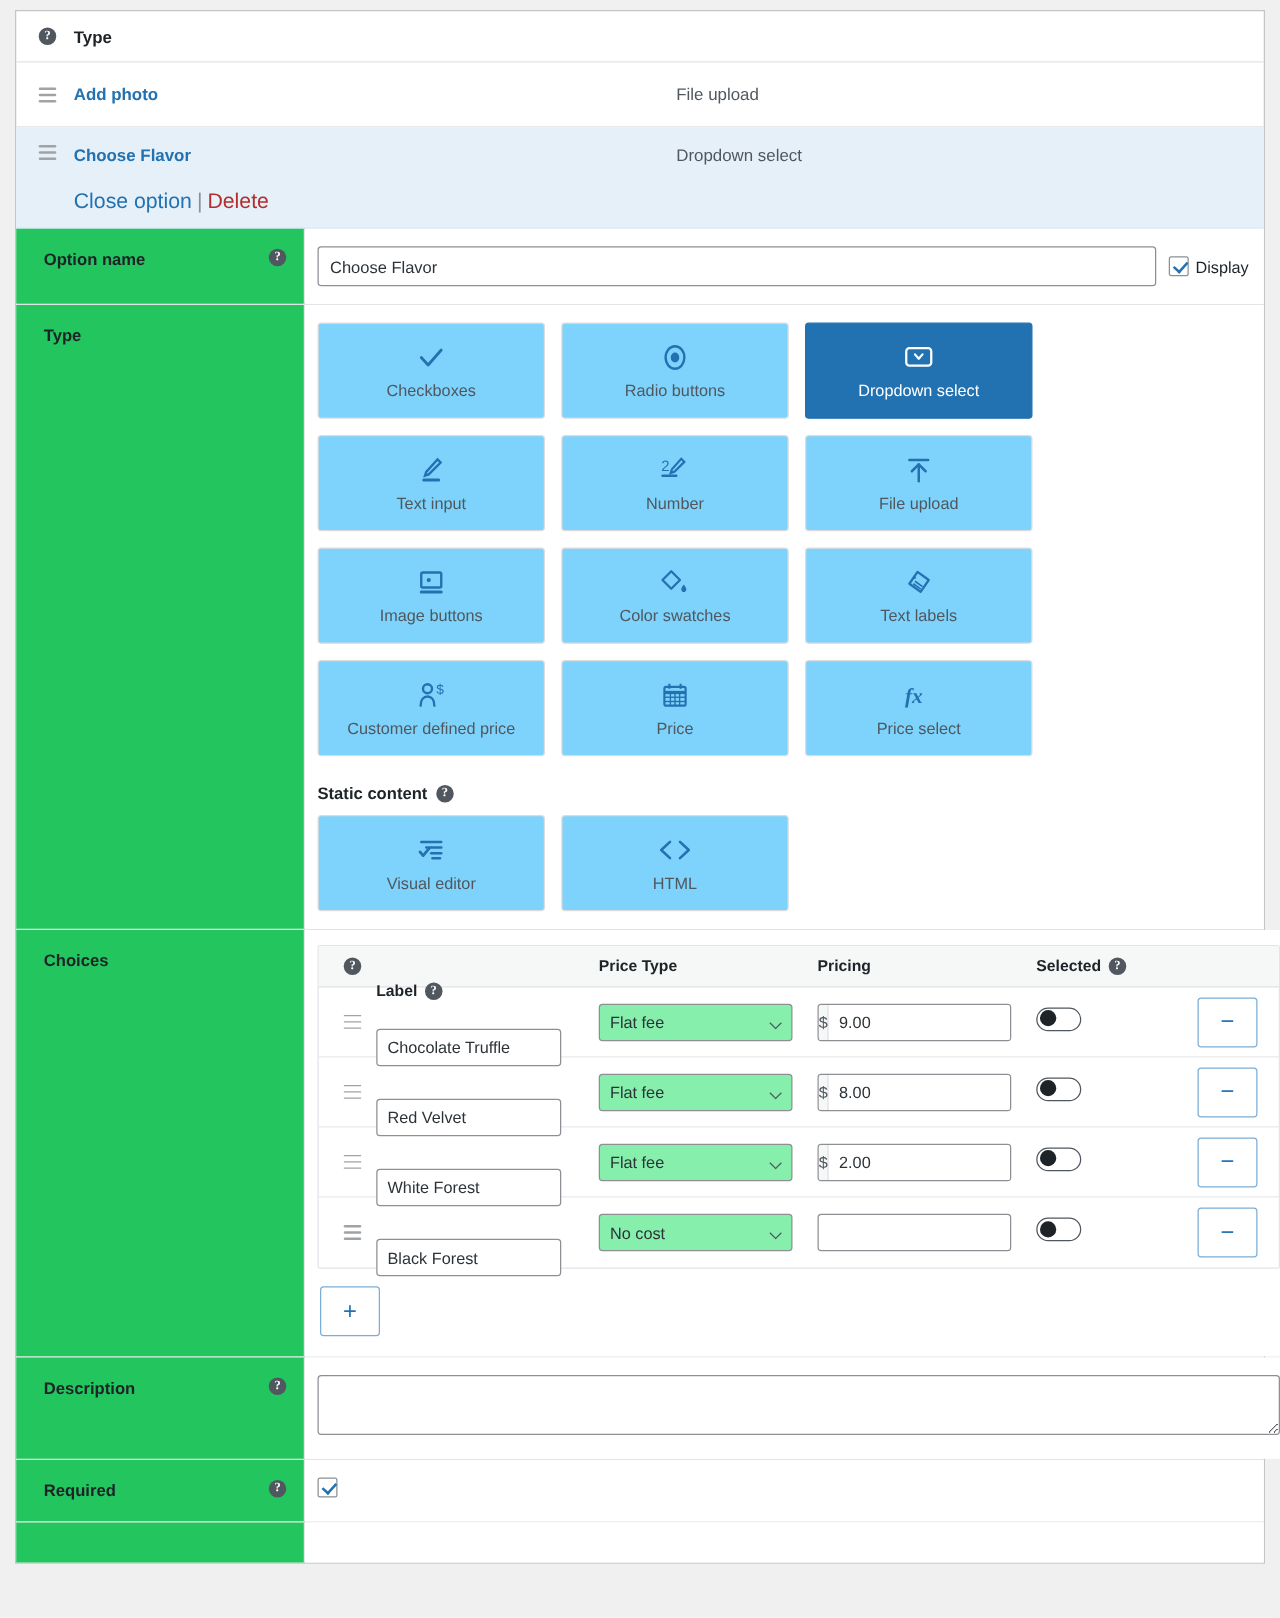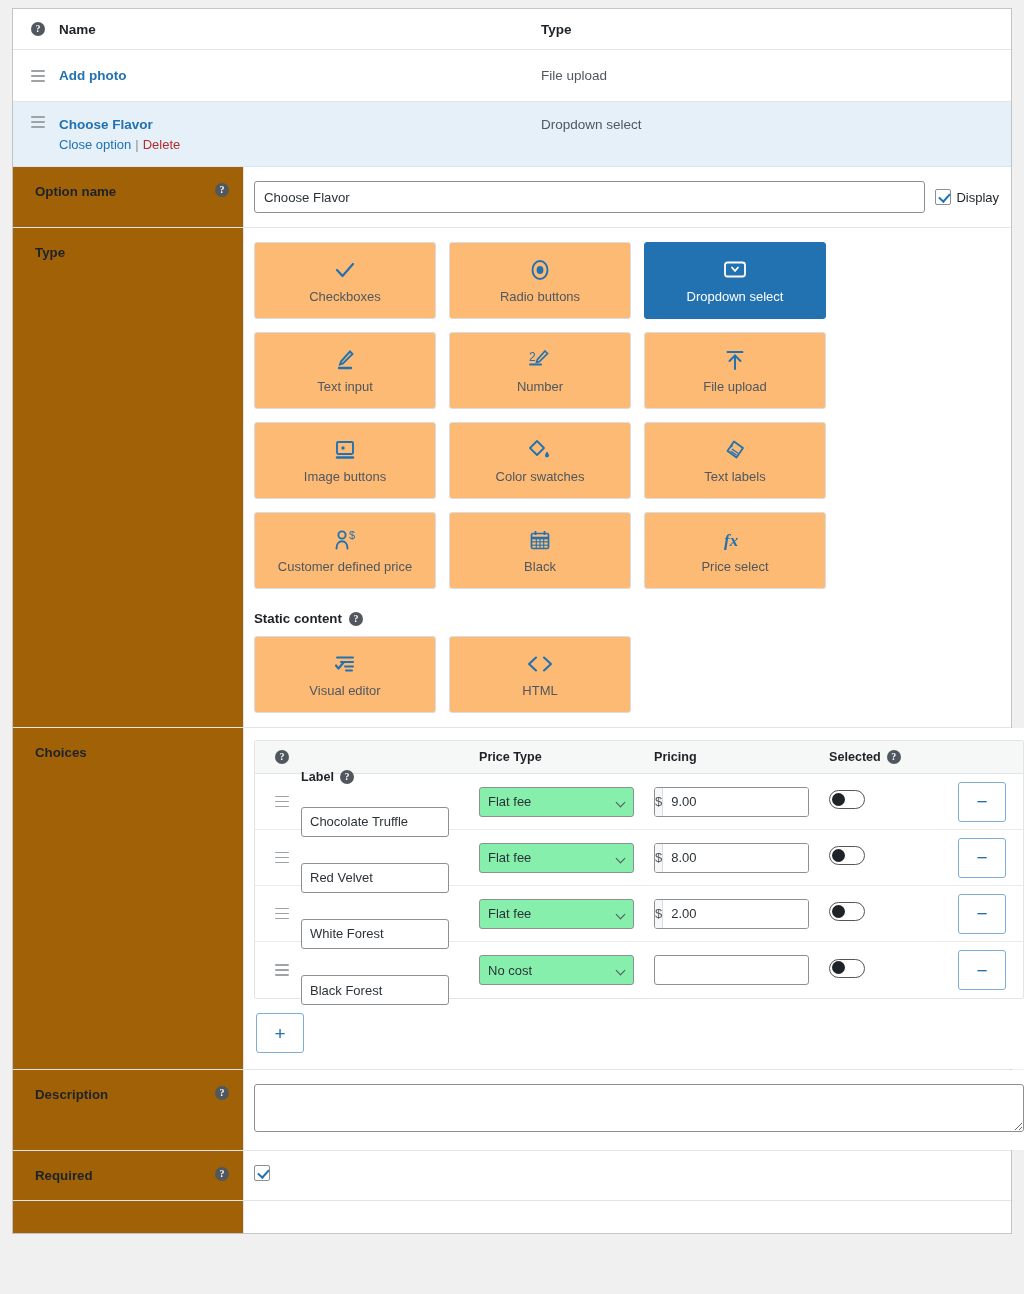--- a/index.html
+++ b/index.html
@@ -41,21 +41,21 @@
   .list-row.r1 { height: 52px; align-items: center; }
   .list-row.selected { background: #e5f0f9; border-bottom: 1px solid #d6e5f2; }
   .opt-link {
     font-size: 13.5px;
     color: #2271b1;
     font-weight: bold;
     text-decoration: none;
     display: block;
     line-height: 18px;
   }
-  .opt-sub { margin-top: 3px; font-size: 13px; line-height: 16px; }
+  .opt-sub { margin-top: 19px; font-size: 17px; line-height: 16px; }
   .opt-sub a { color: #2271b1; text-decoration: none; }
   .opt-sub a.danger { color: #b32d2e; }
   .opt-sub .sep { color: #8c8f94; margin: 0 4px; }
   .type-text { font-size: 13.5px; color: #50575e; line-height: 18px; }
 
   
   .handle {
     width: 14px; height: 12px;
     display: flex; flex-direction: column; justify-content: space-between;
     cursor: move;
@@ -70,21 +70,21 @@
     font-size: 10px; font-weight: bold;
     font-family: "Liberation Serif", serif;
     line-height: 1; cursor: help; vertical-align: middle;
   }
 
   
   .srow { display: flex; border-bottom: 1px solid #e2e4e7; }
   .srow:last-of-type { border-bottom: 1px solid #e2e4e7; }
   .slabel {
     flex: 0 0 231px;
-    background: #a16207;
+    background: #22c55e;
     border-right: 1px solid #e2e4e7;
     padding: 16px 14px 16px 22px;
     display: flex;
     align-items: flex-start;
     justify-content: space-between;
   }
   .slabel span.txt { font-size: 13.3px; font-weight: bold; color: #1d2327; line-height: 17px; }
   .sbody { flex: 1 1 auto; background: #fff; padding: 14px 12px 14px 10px; }
 
   
@@ -121,21 +121,21 @@
     transform: rotate(42deg);
   }
   .chk-label { font-size: 13px; color: #1d2327; }
 
   
   .tiles { display: flex; flex-wrap: wrap; gap: 13px; max-width: 776px; }
   .tile {
     width: 182px; height: 77px;
     border: 1px solid #dcdcde;
     border-radius: 3px;
-    background: #fdba74;
+    background: #7dd3fc;
     display: flex; flex-direction: column;
     align-items: center; justify-content: center;
     gap: 8px;
     cursor: pointer;
   }
   .tile .tlabel { font-size: 13px; color: #50575e; line-height: 1; }
   .tile .ticon { color: #2271b1; height: 24px; display: flex; align-items: center; justify-content: center; }
   .tile.active { background: #2271b1; border-color: #2271b1; }
   .tile.active .tlabel { color: #fff; }
   .tile.active .ticon { color: #fff; }
@@ -260,21 +260,20 @@
 <body>
 
 <div class="page">
 
   <div class="panel">
 
     <div class="list-head">
       <div class="col-handle">
         <span class="help">?</span>
       </div>
-      <div class="col-name th">Name</div>
       <div class="col-type th">Type</div>
     </div>
 
     <div class="list-row r1">
       <div class="col-handle">
         <span class="handle">
             <i></i>
             <i></i>
             <i></i>
           </span>
@@ -439,21 +438,21 @@
                   <line x1="3.5" y1="10" x2="20.5" y2="10" stroke-width="2.6"></line>
                   <line x1="7.5" y1="3" x2="7.5" y2="7"></line>
                   <line x1="16.5" y1="3" x2="16.5" y2="7"></line>
                   <line x1="8.3" y1="10.5" x2="8.3" y2="20.5" stroke-width="1.1"></line>
                   <line x1="12" y1="10.5" x2="12" y2="20.5" stroke-width="1.1"></line>
                   <line x1="15.7" y1="10.5" x2="15.7" y2="20.5" stroke-width="1.1"></line>
                   <line x1="3.5" y1="13.8" x2="20.5" y2="13.8" stroke-width="1.1"></line>
                   <line x1="3.5" y1="17.2" x2="20.5" y2="17.2" stroke-width="1.1"></line>
                 </svg>
             </span>
-            <span class="tlabel">Black</span>
+            <span class="tlabel">Price</span>
           </div>
 
           <div class="tile">
             <span class="ticon">
               <svg width="34" height="24" viewBox="0 0 34 24">
                   <text x="6" y="18" font-size="17" font-style="italic" font-weight="bold" font-family="Liberation Serif, serif" fill="currentColor">fx</text>
                 </svg>
             </span>
             <span class="tlabel">Price select</span>
           </div>

